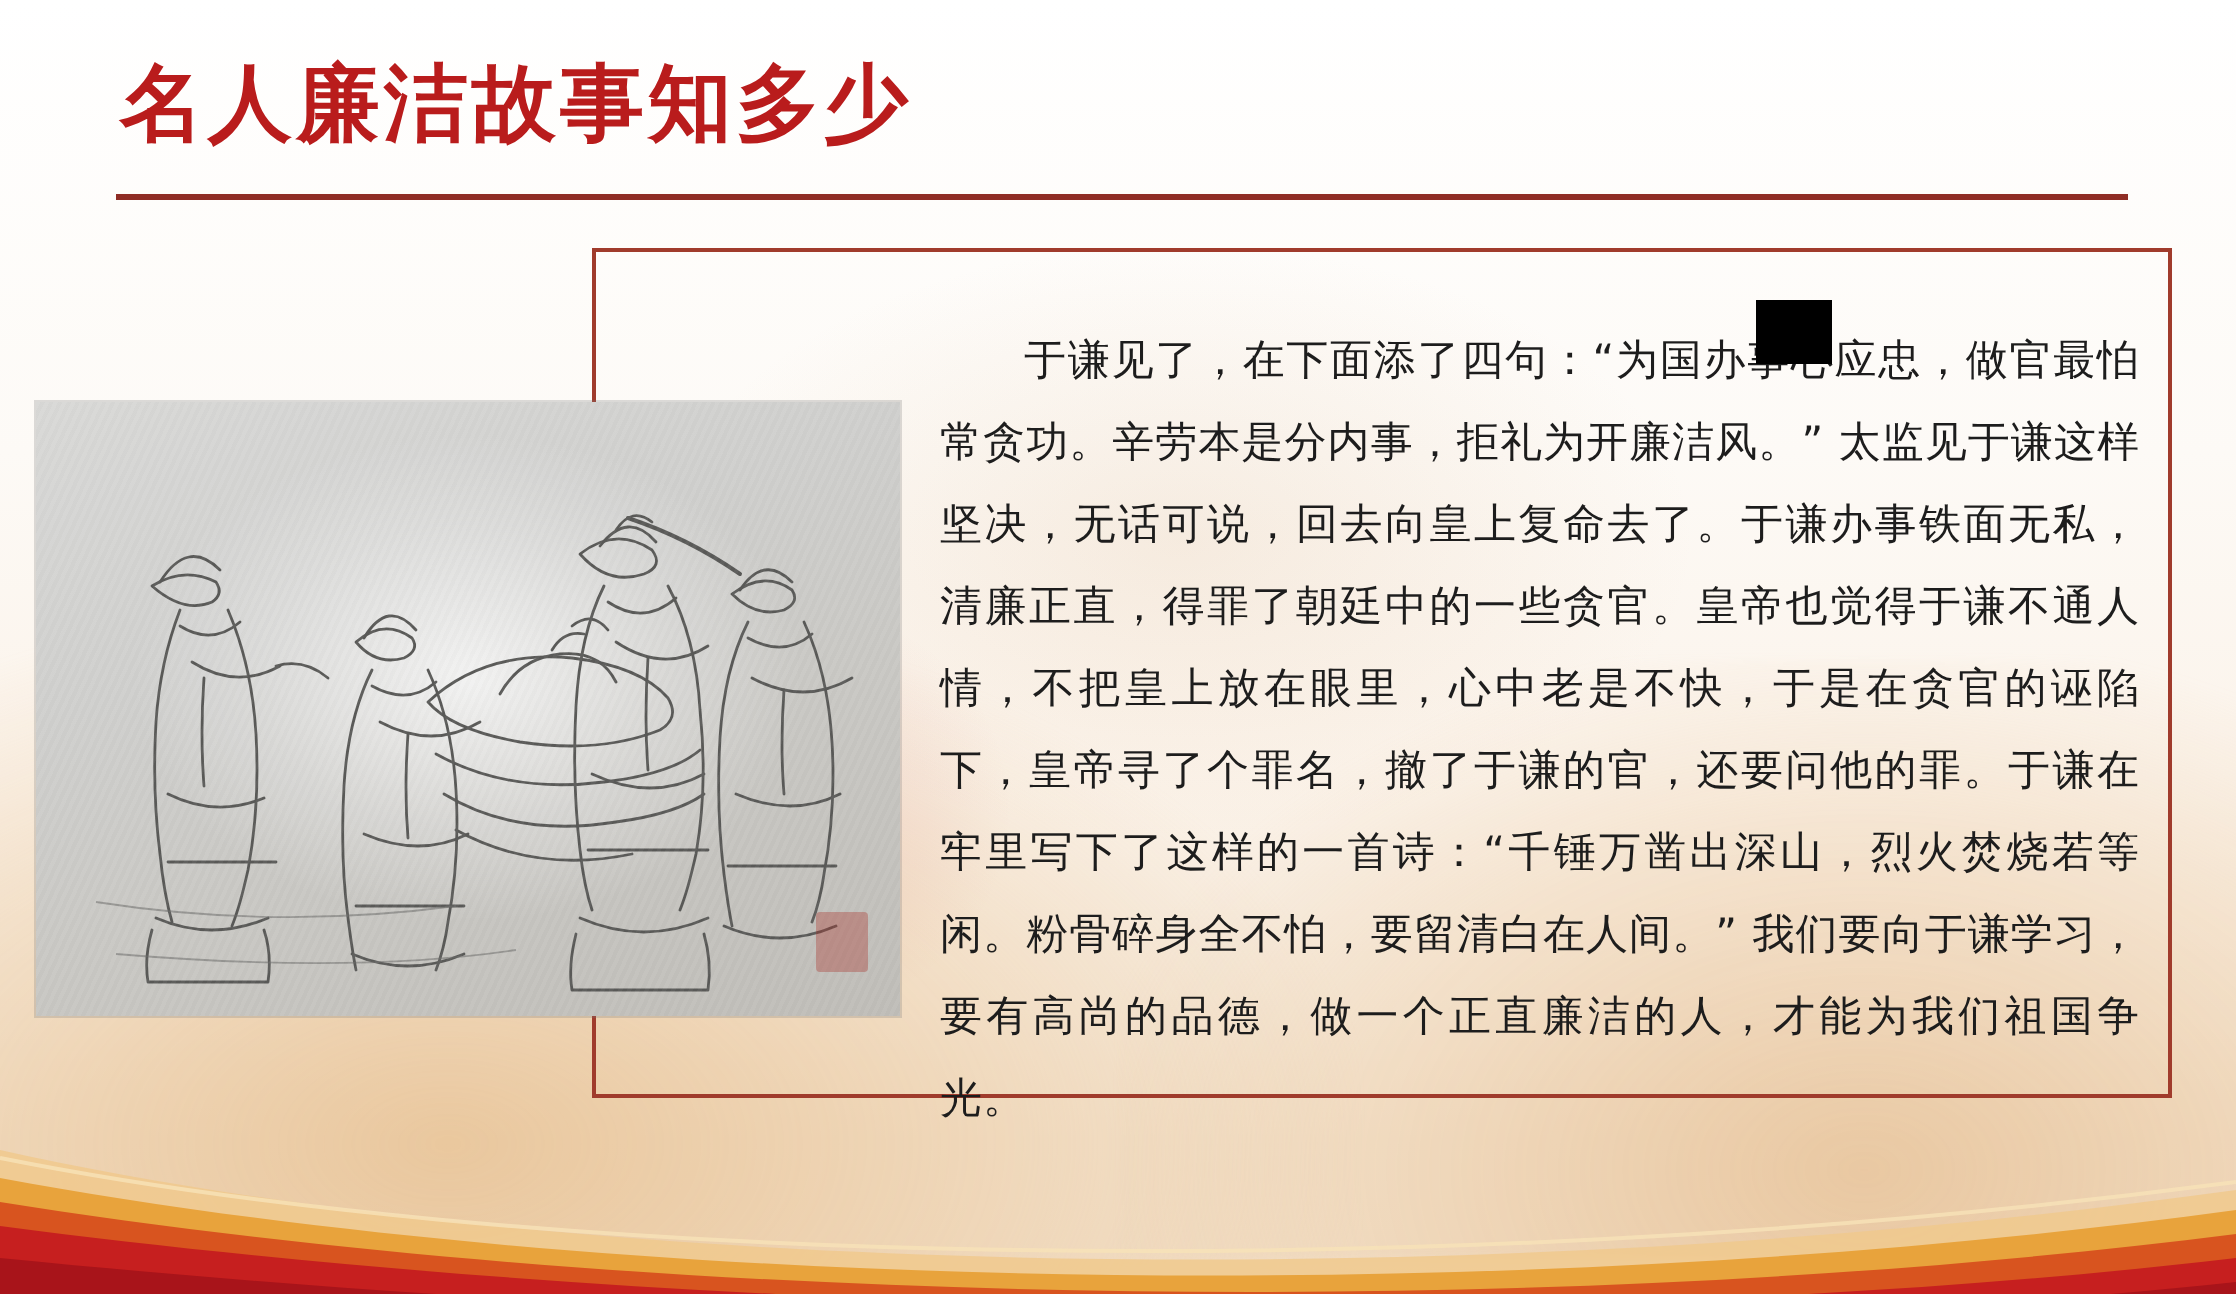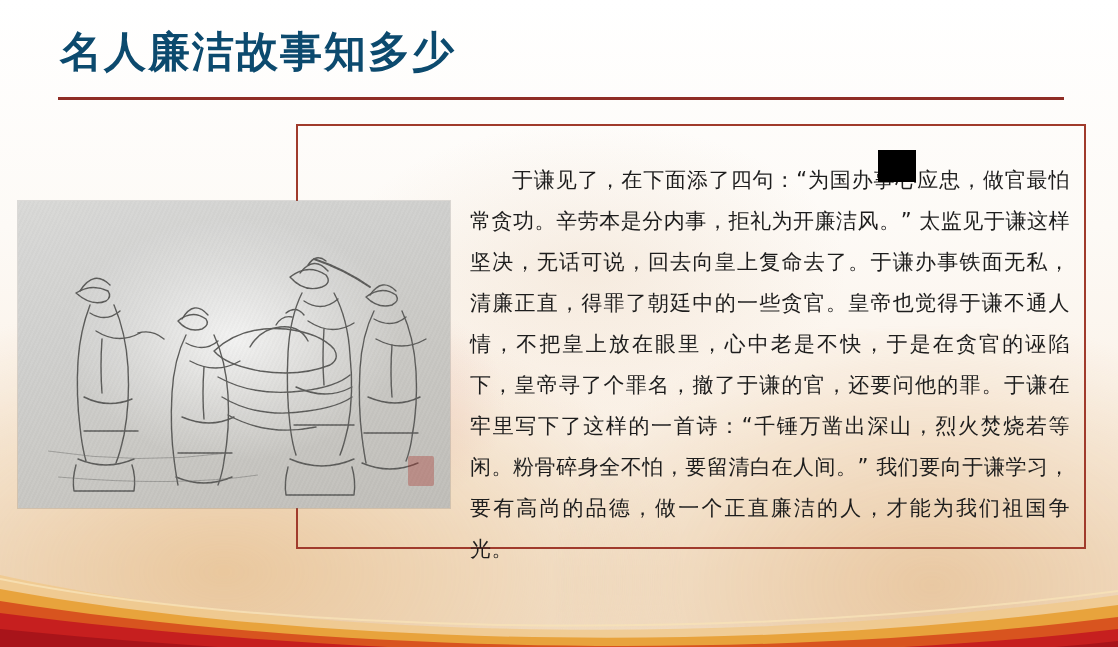--- a/index.html
+++ b/index.html
@@ -59,21 +59,21 @@
     position: absolute;
     left: 0; top: 0;
     width: 1118px; height: 104px;
   }
   .title-text {
     position: absolute;
     left: 60px; top: 24px;
     font-family: "DejaVu Sans", "Liberation Sans", sans-serif;
     font-size: 42px;
     font-weight: bold;
-    color: #0c4a6e;
+    color: #b91c1c;
     letter-spacing: 2px;
     white-space: nowrap;
   }
   .title-rule {
     position: absolute;
     left: 58px; top: 97px;
     width: 1006px; height: 3px;
     background: #8f2d25;
   }
 

